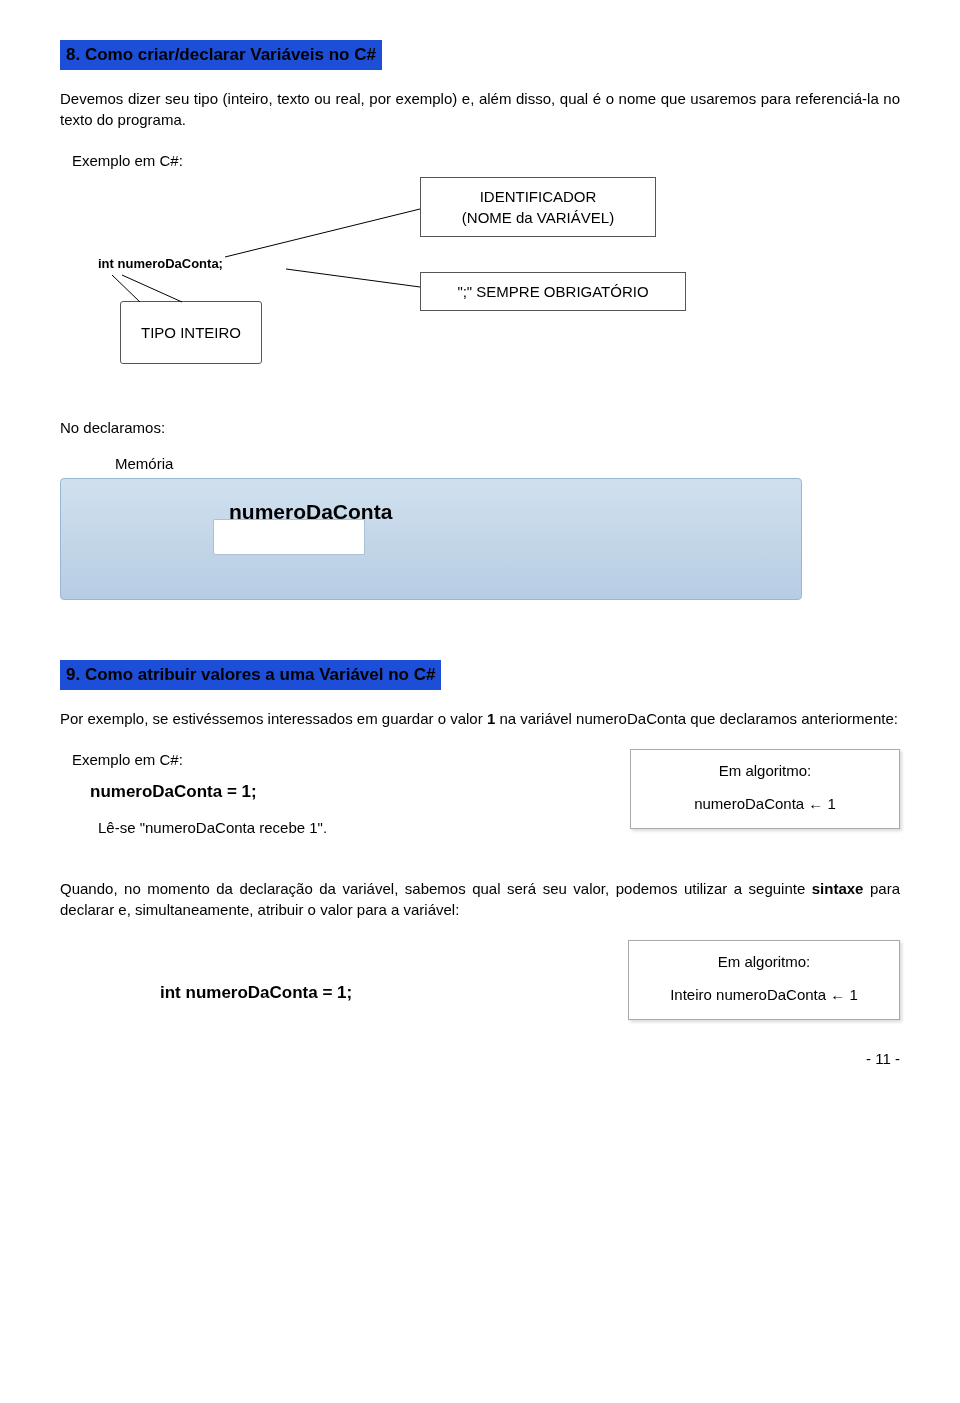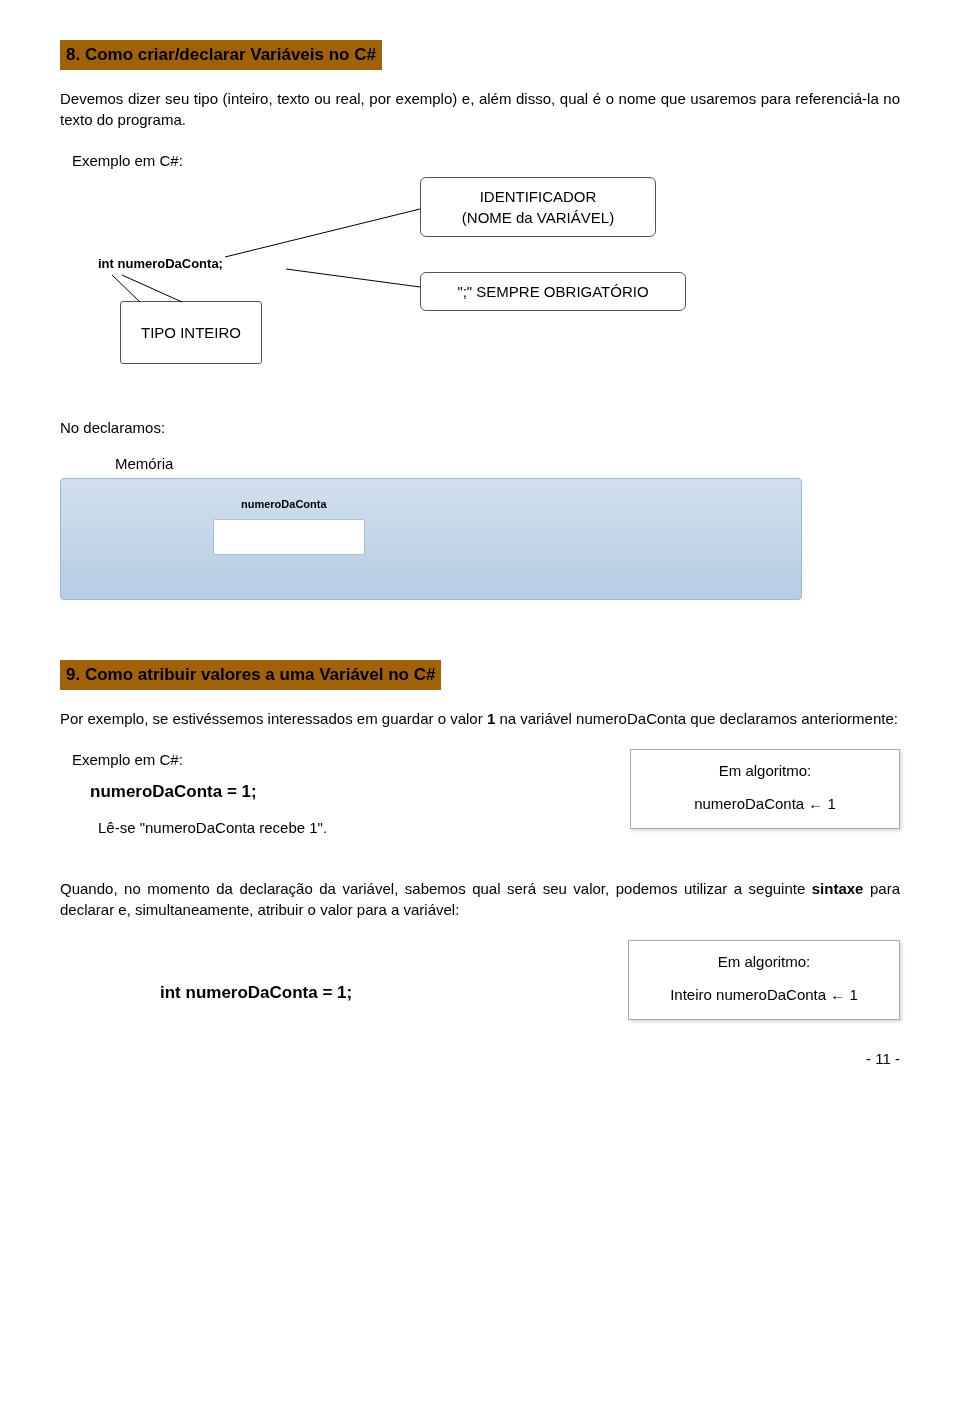--- a/index.html
+++ b/index.html
@@ -6,21 +6,21 @@
     margin: 0;
     padding: 40px 60px;
     font-family: 'Century Gothic', 'Futura', 'Avant Garde', sans-serif;
     background: #fff;
     color: #000;
     width: 840px;
     font-size: 15px;
     line-height: 1.4;
   }
   .heading {
-    background: #a16207;
+    background: #1d4ed8;
     font-weight: bold;
     font-size: 17px;
     padding: 3px 6px;
     display: inline-block;
     margin-bottom: 18px;
   }
   .para {
     text-align: justify;
     margin: 0 0 20px 0;
   }
@@ -28,21 +28,21 @@
     margin: 0 0 6px 12px;
   }
   .diagram1 {
     position: relative;
     height: 210px;
     margin-top: 4px;
   }
   .callout {
     position: absolute;
     border: 1px solid #555;
-    border-radius: 6px;
+    border-radius: 0;
     padding: 8px 12px;
     background: #fff;
     text-align: center;
     font-size: 15px;
   }
   .callout.identifier { left: 360px; top: 0; width: 210px; }
   .callout.semicolon  { left: 360px; top: 95px; width: 240px; }
   .code1 {
     position: absolute;
     left: 38px;
@@ -68,24 +68,24 @@
     width: 740px;
     height: 120px;
     border: 1px solid #9ab6d6;
     border-radius: 4px;
     background: linear-gradient(#d0e0ee, #b7cde3);
     position: relative;
     margin-bottom: 60px;
   }
   .var-label {
     position: absolute;
-    left: 180px;
+    left: 168px;
     top: 18px;
     font-weight: bold;
-    font-size: 11px;
+    font-size: 21px;
   }
   .var-box {
     position: absolute;
     left: 152px;
     top: 40px;
     width: 150px;
     height: 34px;
     background: #fff;
     border: 1px solid #aac0d6;
     border-radius: 2px;

